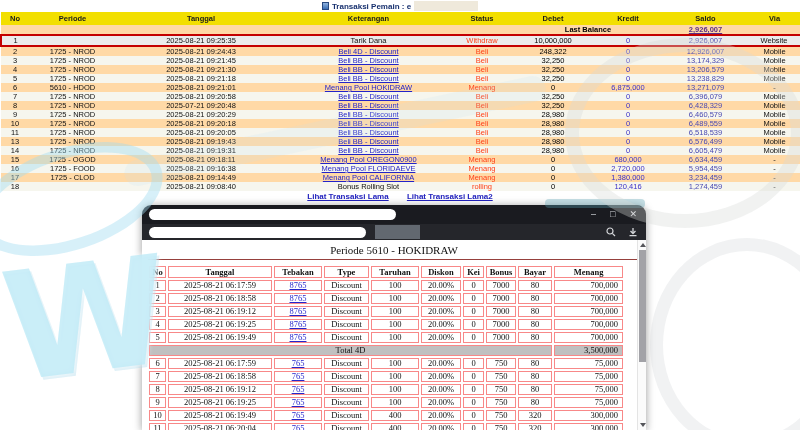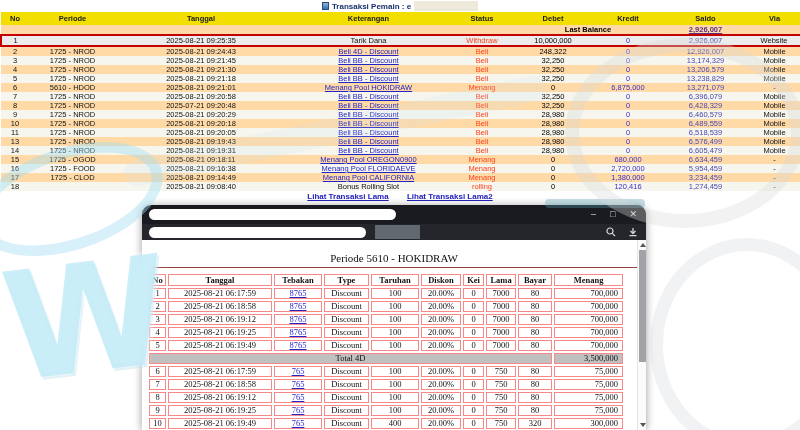--- a/index.html
+++ b/index.html
@@ -44,21 +44,21 @@
   .tbar .pill{margin-left:7px;width:247px;}
   .controls{position:absolute;right:9px;top:0;height:19px;display:flex;align-items:center;gap:14px;
     color:#DADCE0;font-size:9px;line-height:19px;}
   .controls span{cursor:pointer;}
   .toolbar{height:16px;background:#25262B;display:flex;align-items:center;position:relative;}
   .toolbar .pill{margin-left:7px;width:217px;}
   .redact2{width:45px;height:14px;background:rgba(150,158,170,.55);margin-left:9px;}
   .tool-icons{position:absolute;right:8px;top:0;height:16px;display:flex;gap:12px;align-items:center;}
   
   .content{position:relative;height:190px;background:#fff;}
-  .ptitle{font-family:"Liberation Serif",serif;font-size:11px;text-align:center;padding-top:12px;color:#111;}
+  .ptitle{font-family:"Liberation Serif",serif;font-size:11px;text-align:center;padding-top:4px;color:#111;}
   .phr{border:0;border-top:1px solid #96403C;margin:3px 6px 4px 6px;}
   table.pop{margin-left:5px;width:478px;border-collapse:separate;border-spacing:2px;
     table-layout:fixed;font-family:"Liberation Serif",serif;font-size:8.5px;color:#111;}
   table.pop th,table.pop td{box-sizing:border-box;border:1.5px solid #F88888;background:#fff;
     height:10px;padding:0 2px;text-align:center;overflow:hidden;white-space:nowrap;line-height:9px;}
   table.pop th{font-weight:bold;height:12px;}
   table.pop td.menang{text-align:right;padding-right:4px;}
   table.pop tr.total td{background:#C0C0C0;}
   .lnk2{color:#2525CC;text-decoration:underline;cursor:pointer;}
   
@@ -358,21 +358,21 @@
       </colgroup>
       <thead id="pop-head">
           <tr>
             <th>No</th>
             <th>Tanggal</th>
             <th>Tebakan</th>
             <th>Type</th>
             <th>Taruhan</th>
             <th>Diskon</th>
             <th>Kei</th>
-            <th>Lama</th>
+            <th>Bonus</th>
             <th>Bayar</th>
             <th>Menang</th>
           </tr>
         </thead>
       <tbody id="pop-body">
           <tr>
             <td>1</td>
             <td>2025-08-21 06:17:59</td>
             <td><span class="lnk2">8765</span></td>
             <td>Discount</td>

